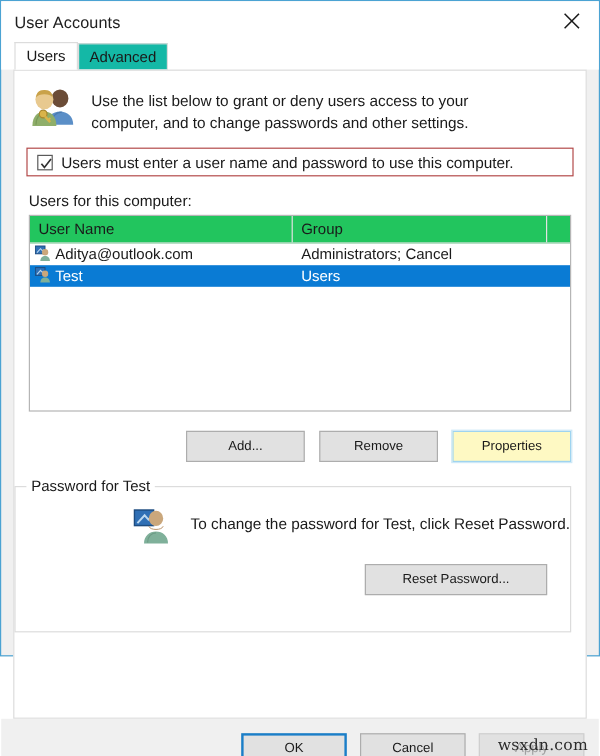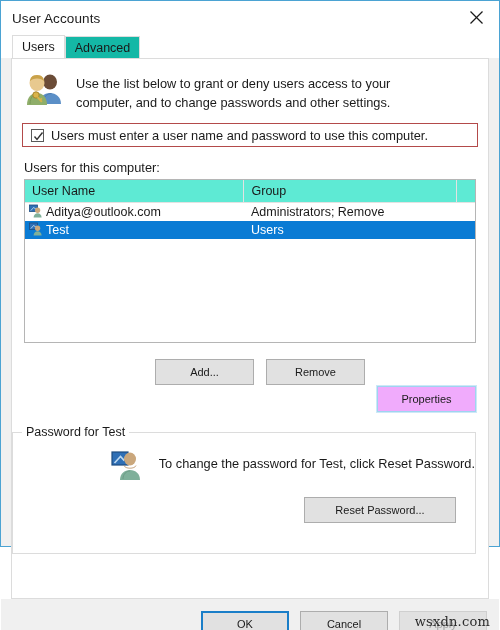--- a/index.html
+++ b/index.html
@@ -153,22 +153,21 @@
     border: 1px solid #b5b5b5;
     background: #ffffff;
     box-sizing: border-box;
     position: relative;
     overflow: hidden;
   }
   .lv-header {
     display: flex;
     height: 22px;
     border-bottom: 1px solid #e2e2e2;
-    background: #5eead4;
-    justify-content: space-between;
+    background: #22c55e;
   }
   .lv-th {
     font-size: 12.5px;
     color: #1a1a1a;
     line-height: 22px;
     padding-left: 7px;
     box-sizing: border-box;
     border-right: 1px solid #e2e2e2;
   }
   .lv-th.c1 { width: 219px; }
@@ -223,24 +222,23 @@
     background: #e1e1e1;
     font-family: "Liberation Sans", sans-serif;
     font-size: 11px;
     color: #1a1a1a;
     cursor: default;
     padding: 0 6px;
     line-height: 24px;
     text-align: center;
   }
   .btn.focus {
-    background: #f0abfc;
+    background: #fef9c3;
     border: 1px solid #9fd4f0;
     outline: 1px solid #cde8f7;
-    margin-top: 27px;
   }
   .btn.disabled { color: #a0a0a0; border-color: #cfcfcf; background: #e1e1e1; }
   .btn.default {
     border: 2px solid #1a7ec8;
     background: #e1e1e1;
     line-height: 22px;
   }
 
   
   .groupbox {
@@ -368,21 +366,21 @@
           <span>
             <svg width="14" height="14" viewBox="0 0 14 14">
               <rect x="0.5" y="1" width="8" height="6.5" fill="#2f6fb5" stroke="#1d4c80" stroke-width="0.8"></rect>
               <path d="M1.8 6.6l3-3.3 1.6 1.8 1-1.1" fill="none" stroke="#bcd8f0" stroke-width="0.9"></path>
               <ellipse cx="8.6" cy="6.2" rx="2.6" ry="2.7" fill="#caa77c"></ellipse>
               <path d="M4.6 13.5c0-2.6 1.8-4.2 4-4.2s4 1.6 4 4.2z" fill="#7fb09a"></path>
             </svg>
           </span>
           <span class="nm">Aditya@outlook.com</span>
         </div>
-        <div class="lv-cell-group">Administrators; Remove</div>
+        <div class="lv-cell-group">Administrators; Cancel</div>
         <div class="lv-cell-end"></div>
       </div>
 
       <div class="lv-row selected">
         <div class="lv-cell-name">
           <span>
             <svg width="14" height="14" viewBox="0 0 14 14">
               <rect x="0.5" y="1" width="8" height="6.5" fill="#2f6fb5" stroke="#1d4c80" stroke-width="0.8"></rect>
               <path d="M1.8 6.6l3-3.3 1.6 1.8 1-1.1" fill="none" stroke="#bcd8f0" stroke-width="0.9"></path>
               <ellipse cx="8.6" cy="6.2" rx="2.6" ry="2.7" fill="#caa77c"></ellipse>

